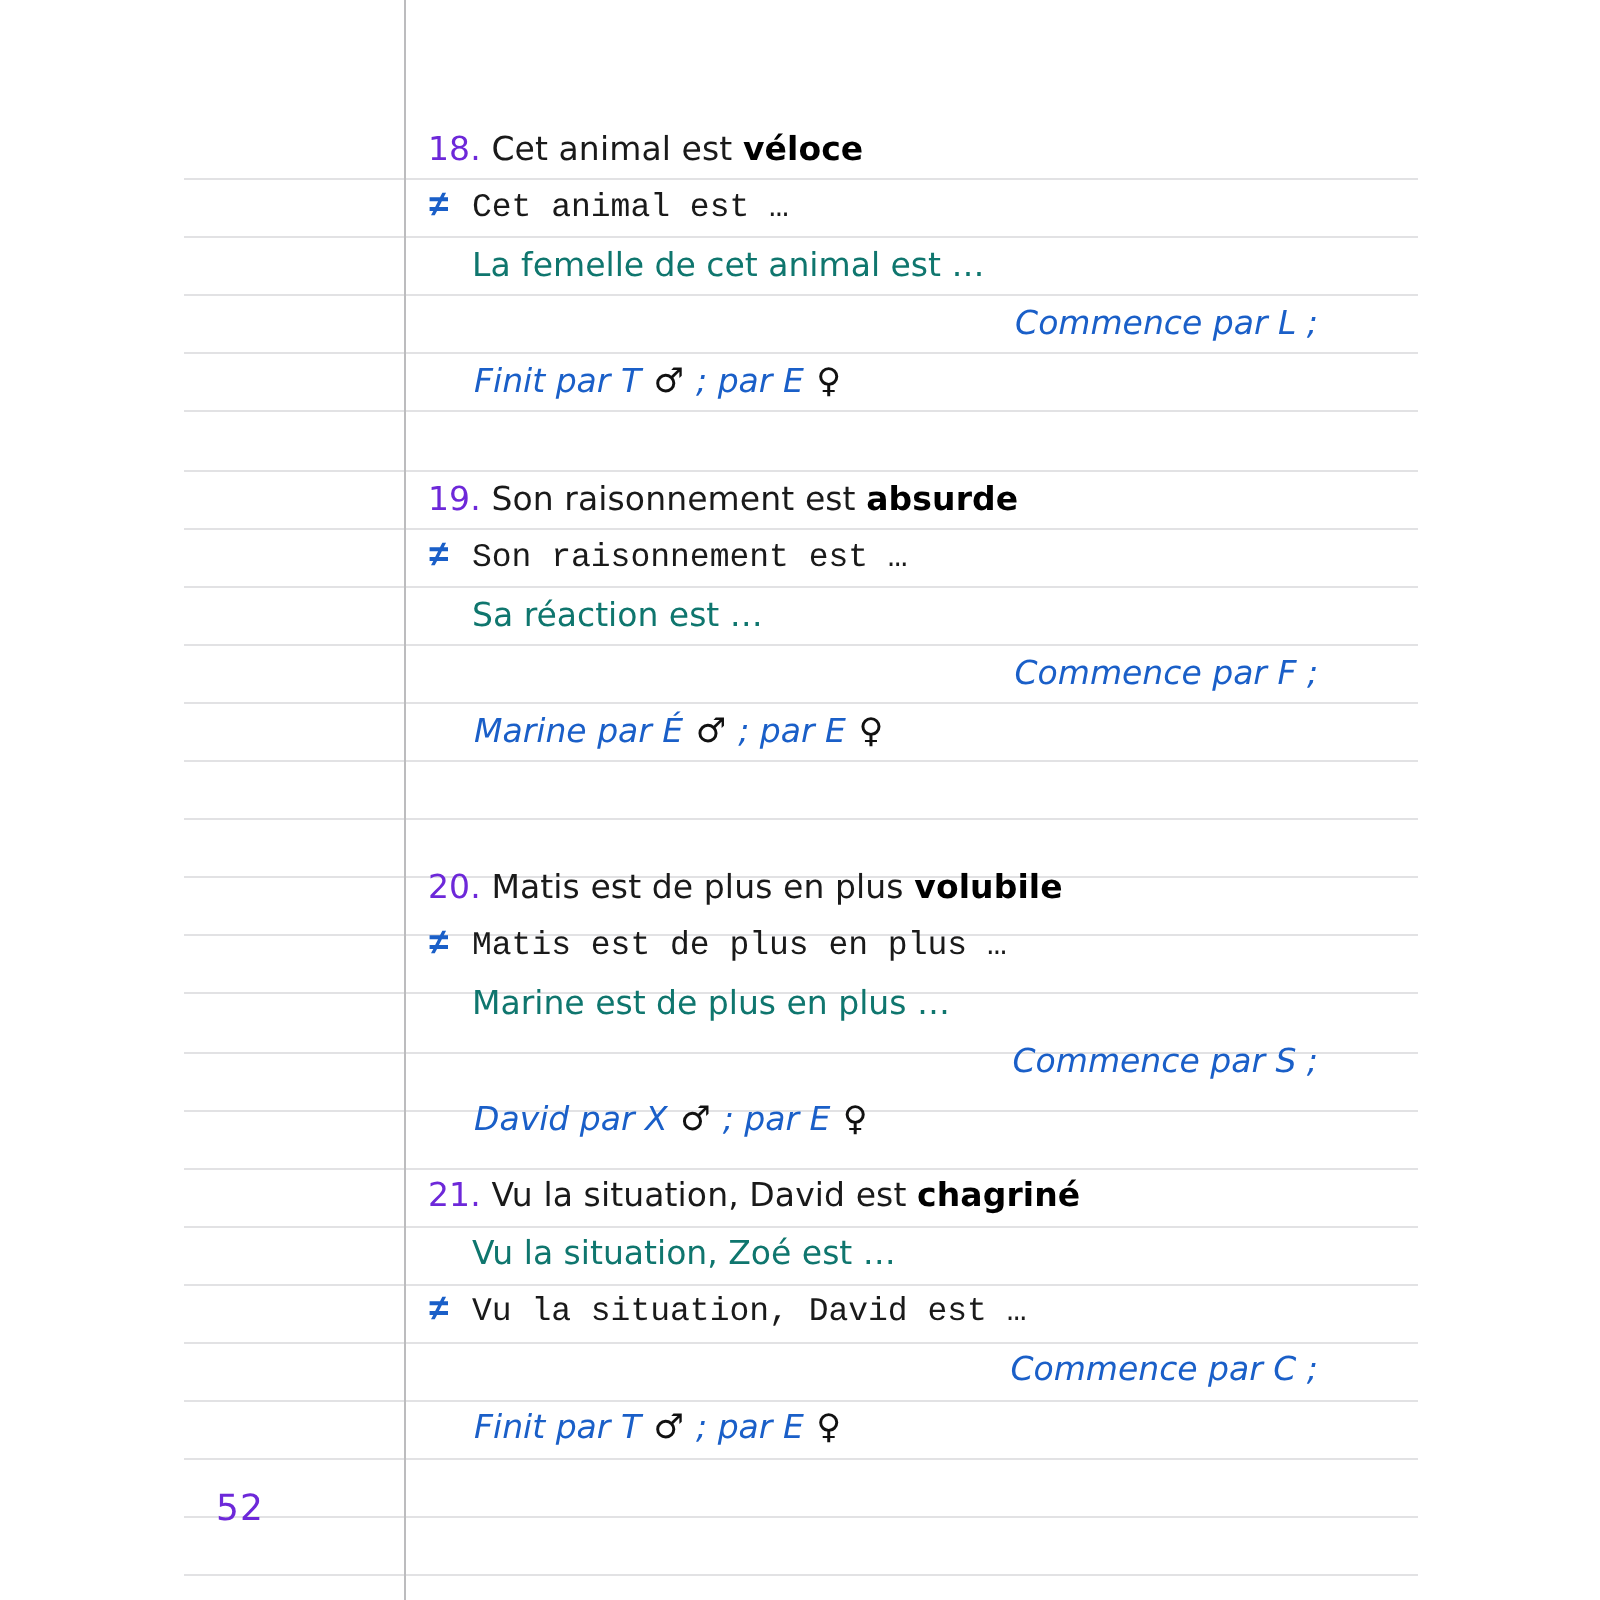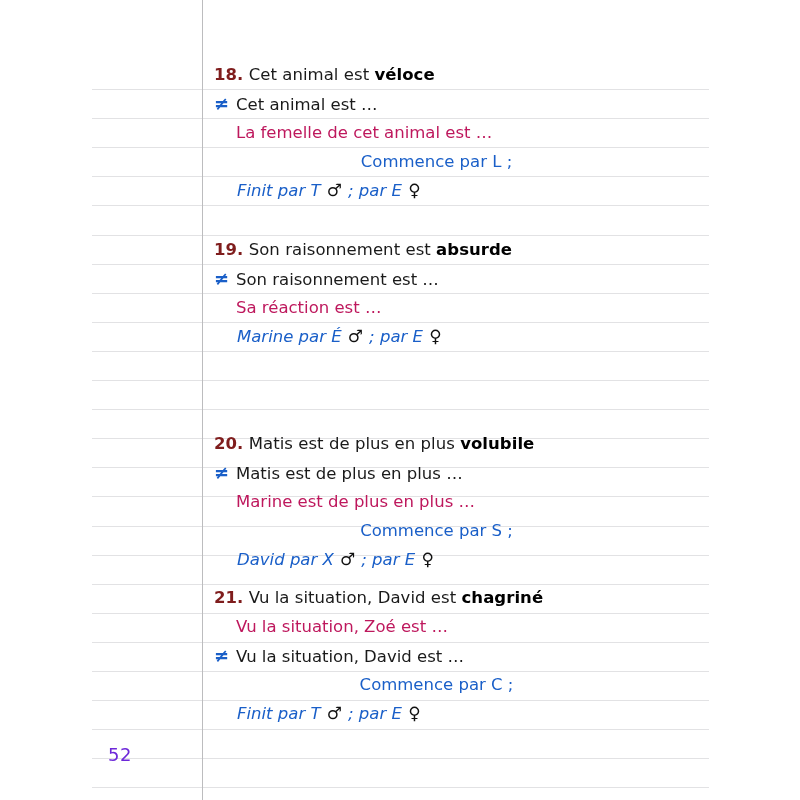--- a/index.html
+++ b/index.html
@@ -76,54 +76,56 @@
     white-space: nowrap;
   }
 
   
   .line-prompt {
     font-size: 16.5px;
     color: #1a1a1a;
     letter-spacing: 0.05px;
   }
   .ex-num {
-    font-weight: bold;
-    color: #7f1d1d;
+    font-weight: normal;
+    color: #6d28d9;
     margin-top: 42px;
   }
   .ex-keyword {
     font-weight: bold;
     color: #000000;
   }
 
   
   .line-neq {
     font-size: 16.5px;
     color: #1a1a1a;
+    font-family: Liberation Mono, monospace;
   }
   .neq-sign {
     display: inline-block;
     width: 22px;
     color: #1a5fc8;
     font-weight: bold;
     font-size: 18px;
   }
 
   
   .line-alt {
     font-size: 16.5px;
-    color: #be185d;
+    color: #0f766e;
     padding-left: 22px;
   }
 
   
   .line-start-hint {
-    text-align: center;
+    text-align: right;
     padding-right: 1px;
     font-size: 16.5px;
+    font-style: italic;
     color: #1a5fc8;
   }
 
   
   .line-end-hint {
     padding-left: 23px;
     font-size: 16.5px;
     font-style: italic;
     color: #1a5fc8;
   }
@@ -177,20 +179,21 @@
         <div class="ex-line line-prompt"><span class="ex-num">18.</span> <span>Cet animal est </span><span class="ex-keyword">véloce</span></div>
         <div class="ex-line line-neq"><span class="neq-sign">≠</span><span>Cet animal est …</span></div>
         <div class="ex-line line-alt"><span>La femelle de cet animal est …</span></div>
         <div class="ex-line line-start-hint"><span>Commence par L ;</span></div>
         <div class="ex-line line-end-hint"><span>Finit par T</span> <span class="sym">♂</span><span class="hint-gap"></span><span>; par E</span> <span class="sym">♀</span></div>
       </div>
       <div class="exercise" style="top: 235px;">
         <div class="ex-line line-prompt"><span class="ex-num">19.</span> <span>Son raisonnement est </span><span class="ex-keyword">absurde</span></div>
         <div class="ex-line line-neq"><span class="neq-sign">≠</span><span>Son raisonnement est …</span></div>
         <div class="ex-line line-alt"><span>Sa réaction est …</span></div>
+        <div class="ex-line line-start-hint"><span>Commence par F ;</span></div>
         <div class="ex-line line-end-hint"><span>Marine par É</span> <span class="sym">♂</span><span class="hint-gap"></span><span>; par E</span> <span class="sym">♀</span></div>
       </div>
       <div class="exercise" style="top: 429px;">
         <div class="ex-line line-prompt"><span class="ex-num">20.</span> <span>Matis est de plus en plus </span><span class="ex-keyword">volubile</span></div>
         <div class="ex-line line-neq"><span class="neq-sign">≠</span><span>Matis est de plus en plus …</span></div>
         <div class="ex-line line-alt"><span>Marine est de plus en plus …</span></div>
         <div class="ex-line line-start-hint"><span>Commence par S ;</span></div>
         <div class="ex-line line-end-hint"><span>David par X</span> <span class="sym">♂</span><span class="hint-gap"></span><span>; par E</span> <span class="sym">♀</span></div>
       </div>
       <div class="exercise" style="top: 583px;">

